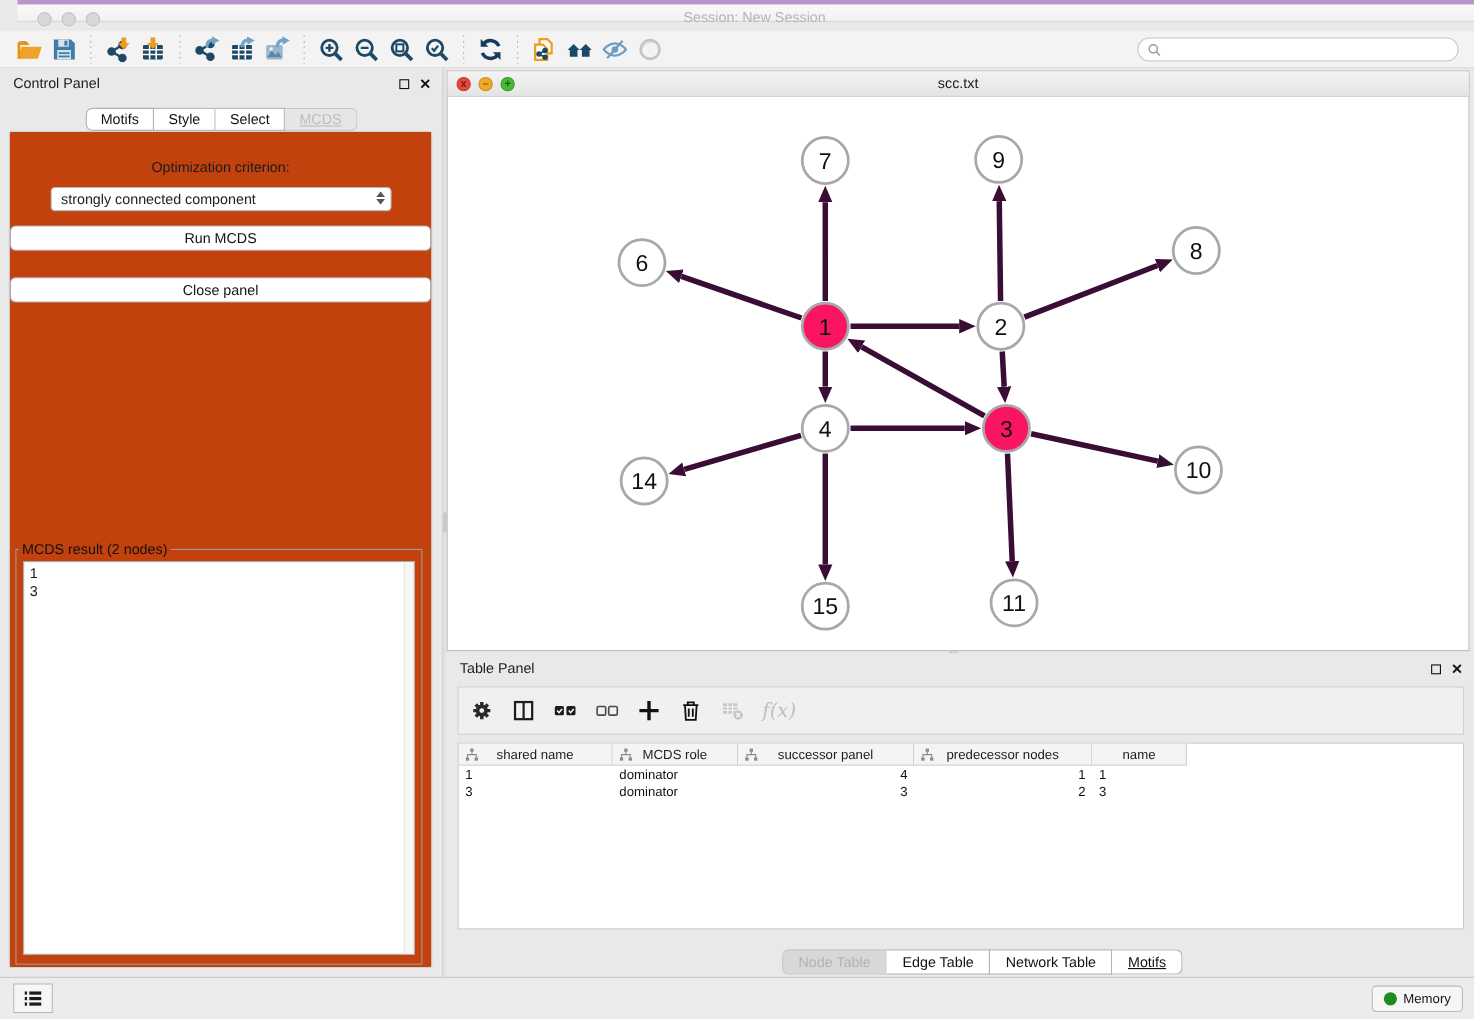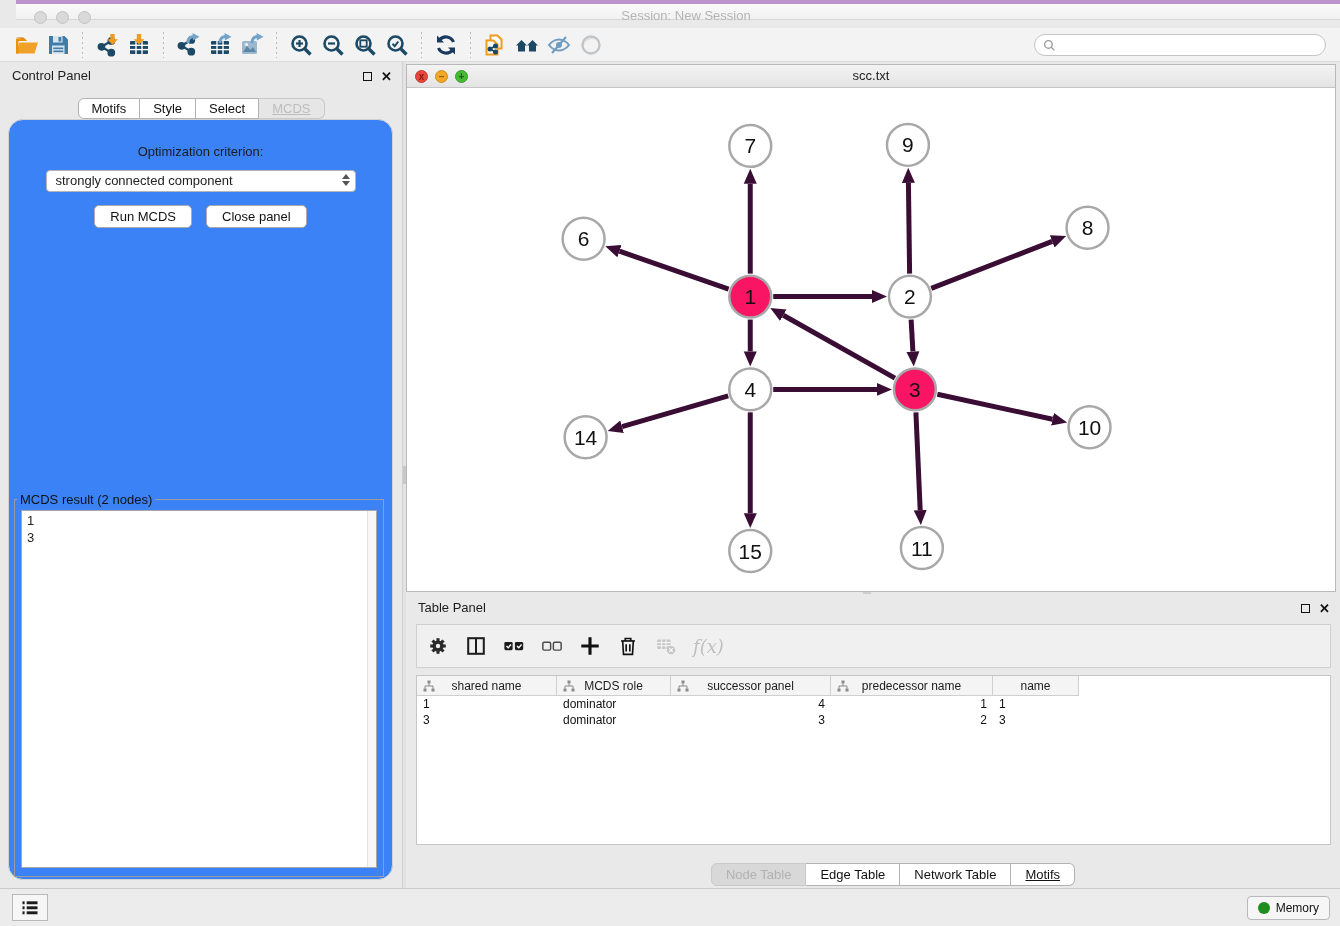--- a/index.html
+++ b/index.html
@@ -48,33 +48,33 @@
   .cp-tabs { position:absolute; top:36px; left:0; right:0; display:flex; justify-content:center; z-index:2; }
   .tab {
     font-size:13px; padding:2px 13px; background:#fff; color:#111;
     border:1px solid #b2b2b2; border-left:none; cursor:pointer; white-space:nowrap;
   }
   .tab:first-child { border-left:1px solid #b2b2b2; border-radius:6px 0 0 6px; }
   .tab:last-child { border-radius:0 6px 6px 0;text-decoration:underline; }
   .tab.active { background:#e6e6e6; color:#bdbdbd; border-color:#c9c9c9; }
   .cp-content {
     position:absolute; top:57px; left:8px; right:9px; bottom:8px;
-    background:#3b82f6; border:1px solid #d2d2d2; border-radius:15px;
+    background:#c2410c; border:1px solid #d2d2d2; border-radius:2px;
   }
   .opt-label { margin-top:24px; text-align:center; font-size:13px; color:#1c1c1c; }
   .cp-select {
     position:relative; margin:11px auto 12px; width:310px; height:22px;
     background:#fff; border:1px solid #b6b6b6; border-radius:4px;
     font-size:13px; line-height:20px; padding-left:9px; cursor:pointer;
   }
   .stepper { position:absolute; right:5px; top:3px; display:flex; flex-direction:column; gap:2px; }
   .stepper i { width:0; height:0; border-left:4px solid transparent; border-right:4px solid transparent; display:block; }
   .step-up { border-bottom:5px solid #555; }
   .step-down { border-top:5px solid #555; }
-  .cp-buttons { display:flex; justify-content:center; gap:14px; margin-top:13px; }
+  .cp-buttons { display:flex; justify-content:center; gap:24px; margin-top:13px;flex-direction:column; }
   .btn {
     background:#fff; border:1px solid #ababab; border-radius:5px;
     font-size:13px; padding:3px 15px; cursor:pointer; color:#111;
   }
   .mcds-fieldset {
     position:absolute; left:5px; right:8px; top:372px; bottom:2px;
     border:1px solid #9c9c9c;
   }
   .mcds-fieldset legend { font-size:13px; color:#111; margin-left:2px; padding:0 3px; }
   .result-area {
@@ -585,21 +585,21 @@
           <svg class="col-icon" viewBox="0 0 12 12">
             <g fill="#8a8a8a">
               <rect x="4.5" y="0.5" width="3" height="3"></rect>
               <rect x="0.5" y="8.5" width="3" height="3"></rect>
               <rect x="8.5" y="8.5" width="3" height="3"></rect>
             </g>
             <g stroke="#8a8a8a" fill="none" stroke-width="1">
               <path d="M6 3.5V6M2 8.5V6h8v2.5"></path>
             </g>
           </svg>
-          <span>predecessor name</span>
+          <span>predecessor nodes</span>
         </div>
         <div class="th" style="width: 86px;">
           <span>name</span>
         </div>
       </div>
     <div id="table-body">
         <div class="trow">
           <div class="td" style="width: 140px; text-align: left;">1</div>
           <div class="td" style="width: 114px; text-align: left;">dominator</div>
           <div class="td" style="width: 160px; text-align: right;">4</div>

